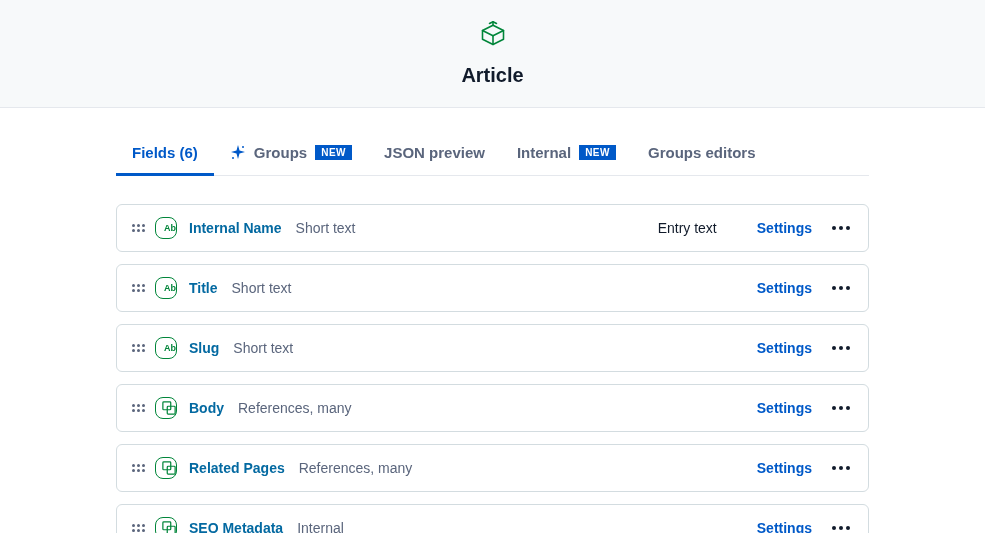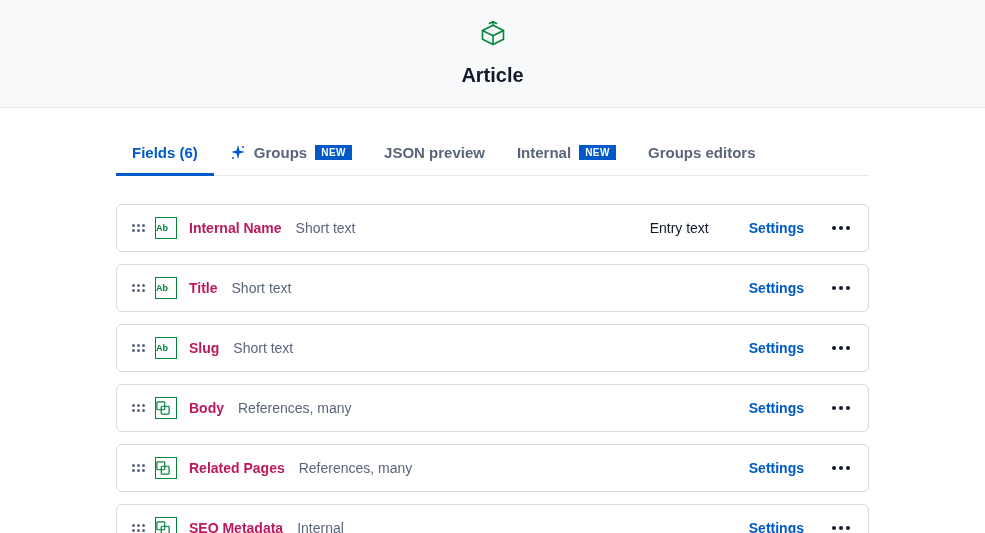--- a/index.html
+++ b/index.html
@@ -106,57 +106,57 @@
     }
     .drag-handle span {
       width: 3px;
       height: 3px;
       background: #5a657c;
       border-radius: 50%;
     }
     .type-badge {
       border: 1px solid #008539;
       color: #008539;
-      border-radius: 0;
+      border-radius: 8px;
       width: 22px;
       height: 22px;
       display: flex;
       align-items: center;
-      justify-content: flex-start;
+      justify-content: flex-end;
       margin-right: 12px;
       flex-shrink: 0;
     }
     .type-badge-text {
       font-size: 9px;
       font-weight: 700;
     }
     .type-badge svg {
       width: 14px;
       height: 14px;
     }
     .field-name {
       font-weight: 700;
-      color: #be185d;
+      color: #0369a1;
       margin-right: 14px;
     }
     .field-type {
       color: #5a657c;
     }
     .spacer {
       flex: 1;
     }
     .field-meta {
       color: #111b2b;
       margin-right: 40px;
     }
     .settings-link {
       color: #0059c8;
       font-weight: 600;
       cursor: pointer;
-      margin-right: 24px;
+      margin-right: 16px;
     }
     .more-btn {
       display: flex;
       align-items: center;
       gap: 3px;
       cursor: pointer;
       padding: 4px;
     }
     .more-btn span {
       width: 4px;

